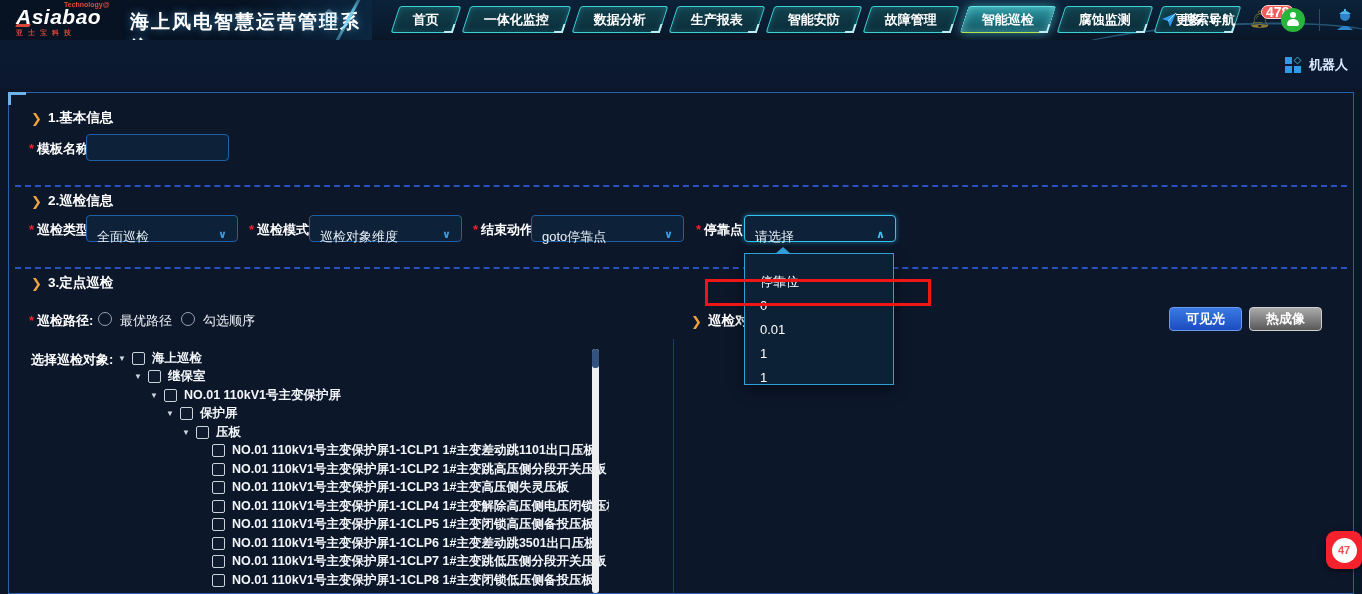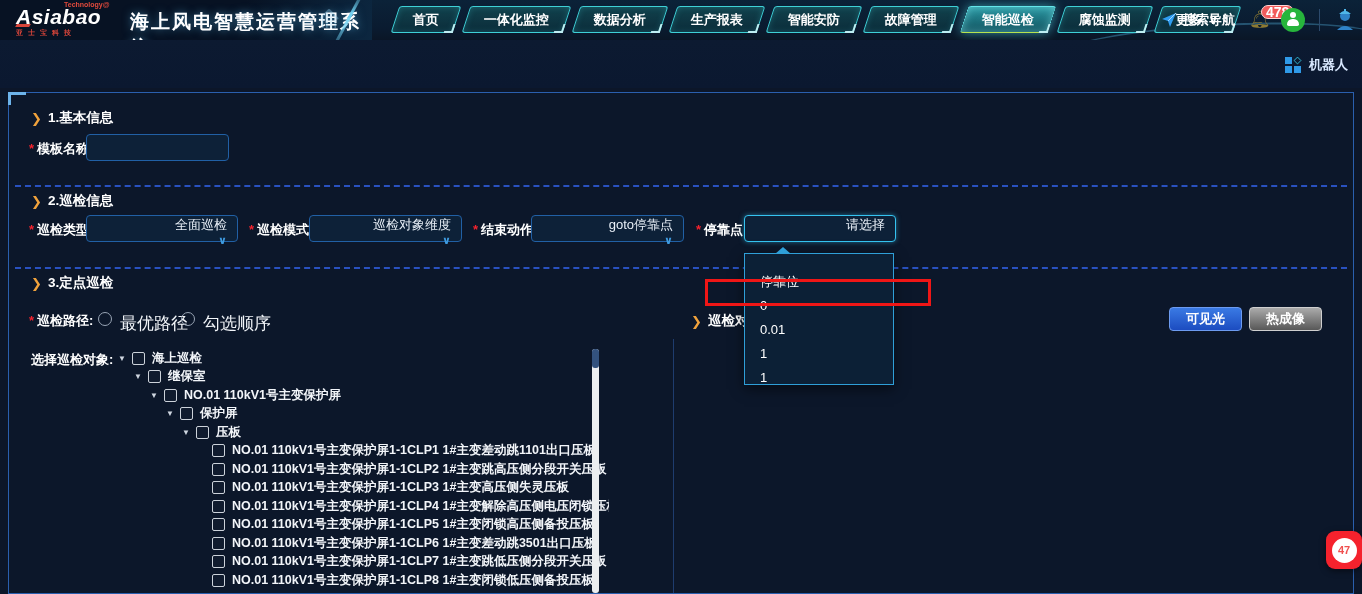--- a/index.html
+++ b/index.html
@@ -104,21 +104,21 @@
   .sec-hd{ position:absolute; font-size:13.5px; font-weight:700; color:#fff; display:flex; align-items:center; gap:6px;}
   .sec-ic{ color:#f0a23c; font-size:13px; font-weight:700;}
   .req{ color:#f5222d; margin-right:3px; font-weight:700;}
   .flabel{ position:absolute; font-size:13px; font-weight:700; color:#fff; white-space:nowrap;}
   .tinput{
     position:absolute; height:27px; background:#0d2138; border:1px solid #2160a5; border-radius:4px;
     color:#e6eef8; font-size:13px; padding:0 8px; outline:none; font-family:inherit;
   }
   .sel{
     position:absolute; height:27px; background:#0d2138; border:1px solid #2160a5; border-radius:4px;
-    display:flex; align-items:flex-end; padding:0 10px; cursor:pointer;flex-direction:column;
+    display:flex; align-items:flex-start; padding:12px 10px; cursor:pointer;
   }
   .sel .val{ font-size:13px; color:#e9f0f8; flex:1; white-space:nowrap;}
   .sel .chev{ font-size:11px; color:#3f9be0; font-weight:700;}
   .sel.open{ border-color:#35c3f0; box-shadow:0 0 5px rgba(53,195,240,.5);gap:24px;}
   .sel.open .chev{ color:#35c3f0;}
   .dashsep{ position:absolute; left:6px; right:6px; height:0; border-top:2px dashed #2b55c9; opacity:.95;}
   
   .dropdown{
     position:absolute; left:735px; top:160px; width:150px; height:132px;
     background:#0c2036; border:1px solid #2f9fd8; z-index:10; box-shadow:0 4px 12px rgba(0,0,0,.5);
@@ -126,21 +126,21 @@
   .dd-caret{ position:absolute; left:30px; top:-7px; width:0; height:0;
     border-left:8px solid transparent; border-right:8px solid transparent; border-bottom:7px solid #2f9fd8;}
   .dd-opt{ height:24px; line-height:24px; padding-left:15px; font-size:13px; color:#fff; cursor:pointer; white-space:nowrap;}
   .dd-opt.muted{ color:#ffffff; margin-top:16px;}
   .red-annot{
     position:absolute; left:696px; top:186px; width:226px; height:27px;
     border:3px solid #f01616; z-index:20; pointer-events:none;
   }
   
   .radio{ position:absolute; width:14px; height:14px; border:1px solid #98a4b4; border-radius:50%; background:transparent; cursor:pointer;}
-  .rlabel{ position:absolute; font-size:17px; color:#f2f5f9; font-weight:400; cursor:pointer;}
+  .rlabel{ position:absolute; font-size:13px; color:#f2f5f9; font-weight:400; cursor:pointer;}
   .btn{ position:absolute; width:73px; height:24px; border-radius:4px; font-size:13px; font-weight:700; color:#fff;
     display:flex; align-items:center; justify-content:center; cursor:pointer;}
   .btn.primary{ background:linear-gradient(180deg,#3a7ae4,#1c4cc0); border:1px solid #6d9bf0;}
   .btn.gray{ background:linear-gradient(180deg,#ababab,#585858); border:1px solid #cfcfcf; color:#fff;}
   .vdivider{ position:absolute; left:664px; top:246px; width:1px; bottom:0; background:#1e3c6e;}
   
   .tree{ position:absolute; left:0; top:256px; width:600px; bottom:0; overflow:hidden;}
   .trow{ height:18.5px; display:flex; align-items:center; cursor:default;}
   .tcaret{ width:14px; font-size:8px; color:#cfd6e0; cursor:pointer; flex:0 0 14px;}
   .tcb{ width:13px; height:13px; border:1px solid #ccd2da; border-radius:2px; background:rgba(255,255,255,.02); margin-right:7px; flex:0 0 13px; cursor:pointer;}

